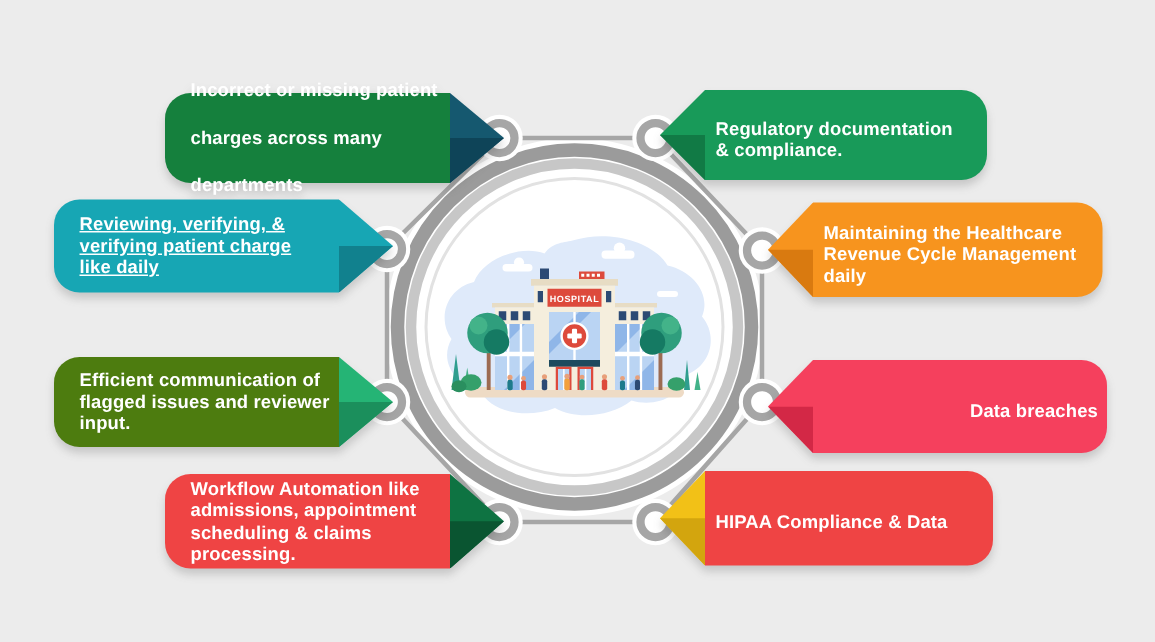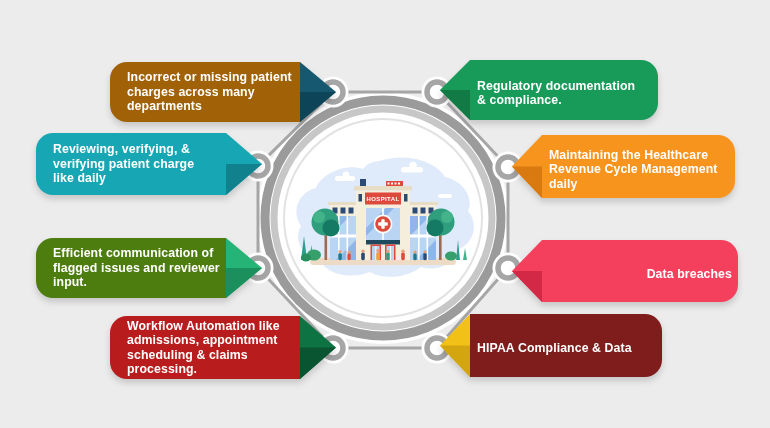--- a/index.html
+++ b/index.html
@@ -213,33 +213,33 @@
           <circle cx="333" cy="348" r="10"></circle>
         </g>
       <g>
           <circle cx="437" cy="348" r="15.5" stroke="none"></circle>
           <circle cx="437" cy="348" r="10"></circle>
         </g>
     </g>
   </svg>
 
   <div class="banner left" style="left:110px;top:62px;width:226px;height:60px">
-    <div class="body" style="background: #a16207;">
+    <div class="body" style="background: #15803d; gap: 17px;">
       <div class="line">Incorrect or missing patient</div>
       <div class="line">charges across many</div>
       <div class="line">departments</div>
     </div>
     <div class="tipwrap">
       <div class="tip" style="background: rgb(21, 88, 111);"></div>
       <div class="tip-shade" style="background: rgb(14, 68, 88);"></div>
     </div>
   </div>
 
   <div class="banner left" style="left:36px;top:133px;width:226px;height:62px">
-    <div class="body" style="background: rgb(23, 166, 180);">
+    <div class="body" style="background: rgb(23, 166, 180); text-decoration: underline;">
       <div class="line">Reviewing, verifying, &amp;</div>
       <div class="line">verifying patient charge</div>
       <div class="line">like daily</div>
     </div>
     <div class="tipwrap">
       <div class="tip" style="background: rgb(23, 166, 180);"></div>
       <div class="tip-shade" style="background: rgb(17, 129, 142);"></div>
     </div>
   </div>
 
@@ -249,21 +249,21 @@
       <div class="line">flagged issues and reviewer</div>
       <div class="line">input.</div>
     </div>
     <div class="tipwrap">
       <div class="tip" style="background: rgb(37, 180, 117);"></div>
       <div class="tip-shade" style="background: rgb(27, 143, 92);"></div>
     </div>
   </div>
 
   <div class="banner left" style="left:110px;top:316px;width:226px;height:63px">
-    <div class="body" style="background: #b91c1c;">
+    <div class="body" style="background: #ef4444;">
       <div class="line">Workflow Automation like</div>
       <div class="line">admissions, appointment</div>
       <div class="line">scheduling &amp; claims</div>
       <div class="line">processing.</div>
     </div>
     <div class="tipwrap">
       <div class="tip" style="background: rgb(14, 115, 66);"></div>
       <div class="tip-shade" style="background: rgb(10, 85, 49);"></div>
     </div>
   </div>
@@ -299,18 +299,18 @@
     <div class="body" style="background: rgb(245, 64, 93); text-align: right;">
       <div class="line">Data breaches</div>
     </div>
   </div>
 
   <div class="banner right" style="left:440px;top:314px;width:222px;height:63px">
     <div class="tipwrap">
       <div class="tip" style="background: rgb(242, 193, 23);"></div>
       <div class="tip-shade" style="background: rgb(211, 165, 14);"></div>
     </div>
-    <div class="body" style="background: #7f1d1d;">
+    <div class="body" style="background: #ef4444;">
       <div class="line">HIPAA Compliance &amp; Data</div>
     </div>
   </div>
 
 </div>
 
 </body></html>

